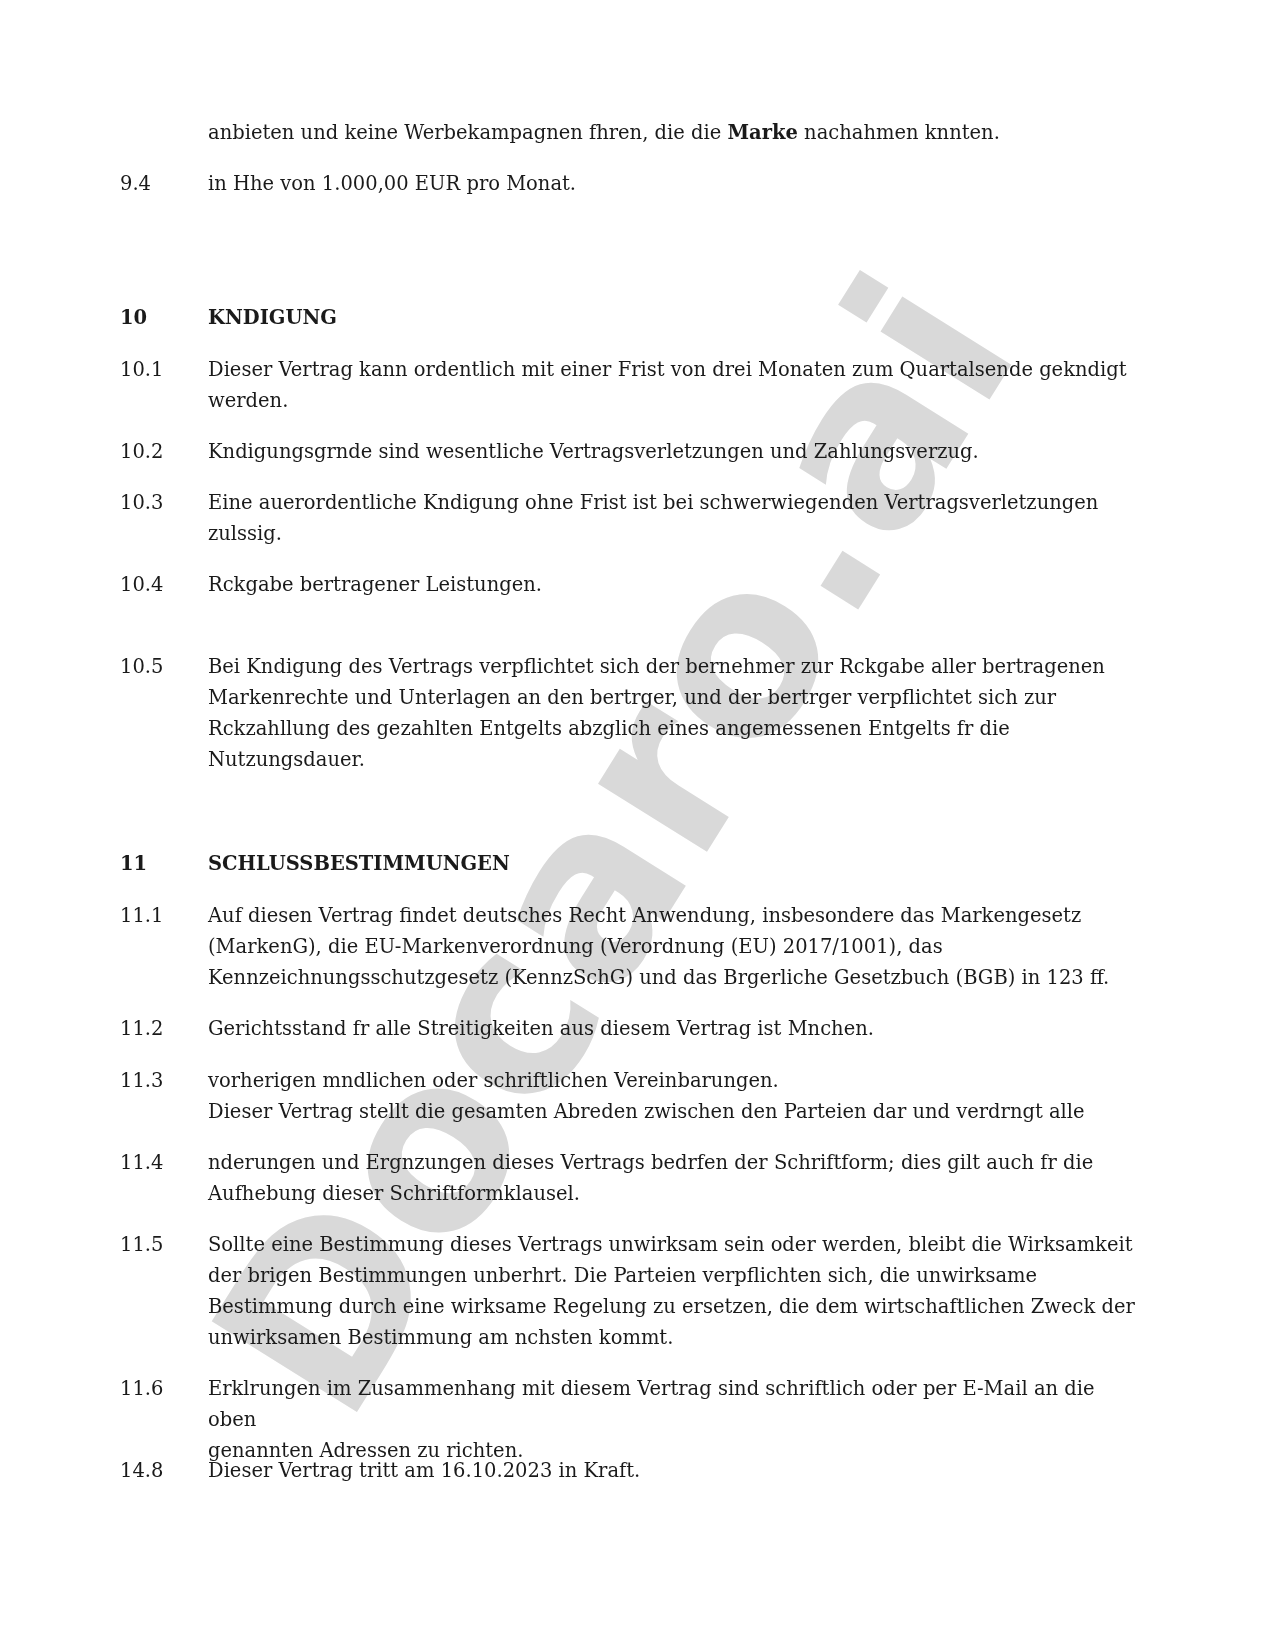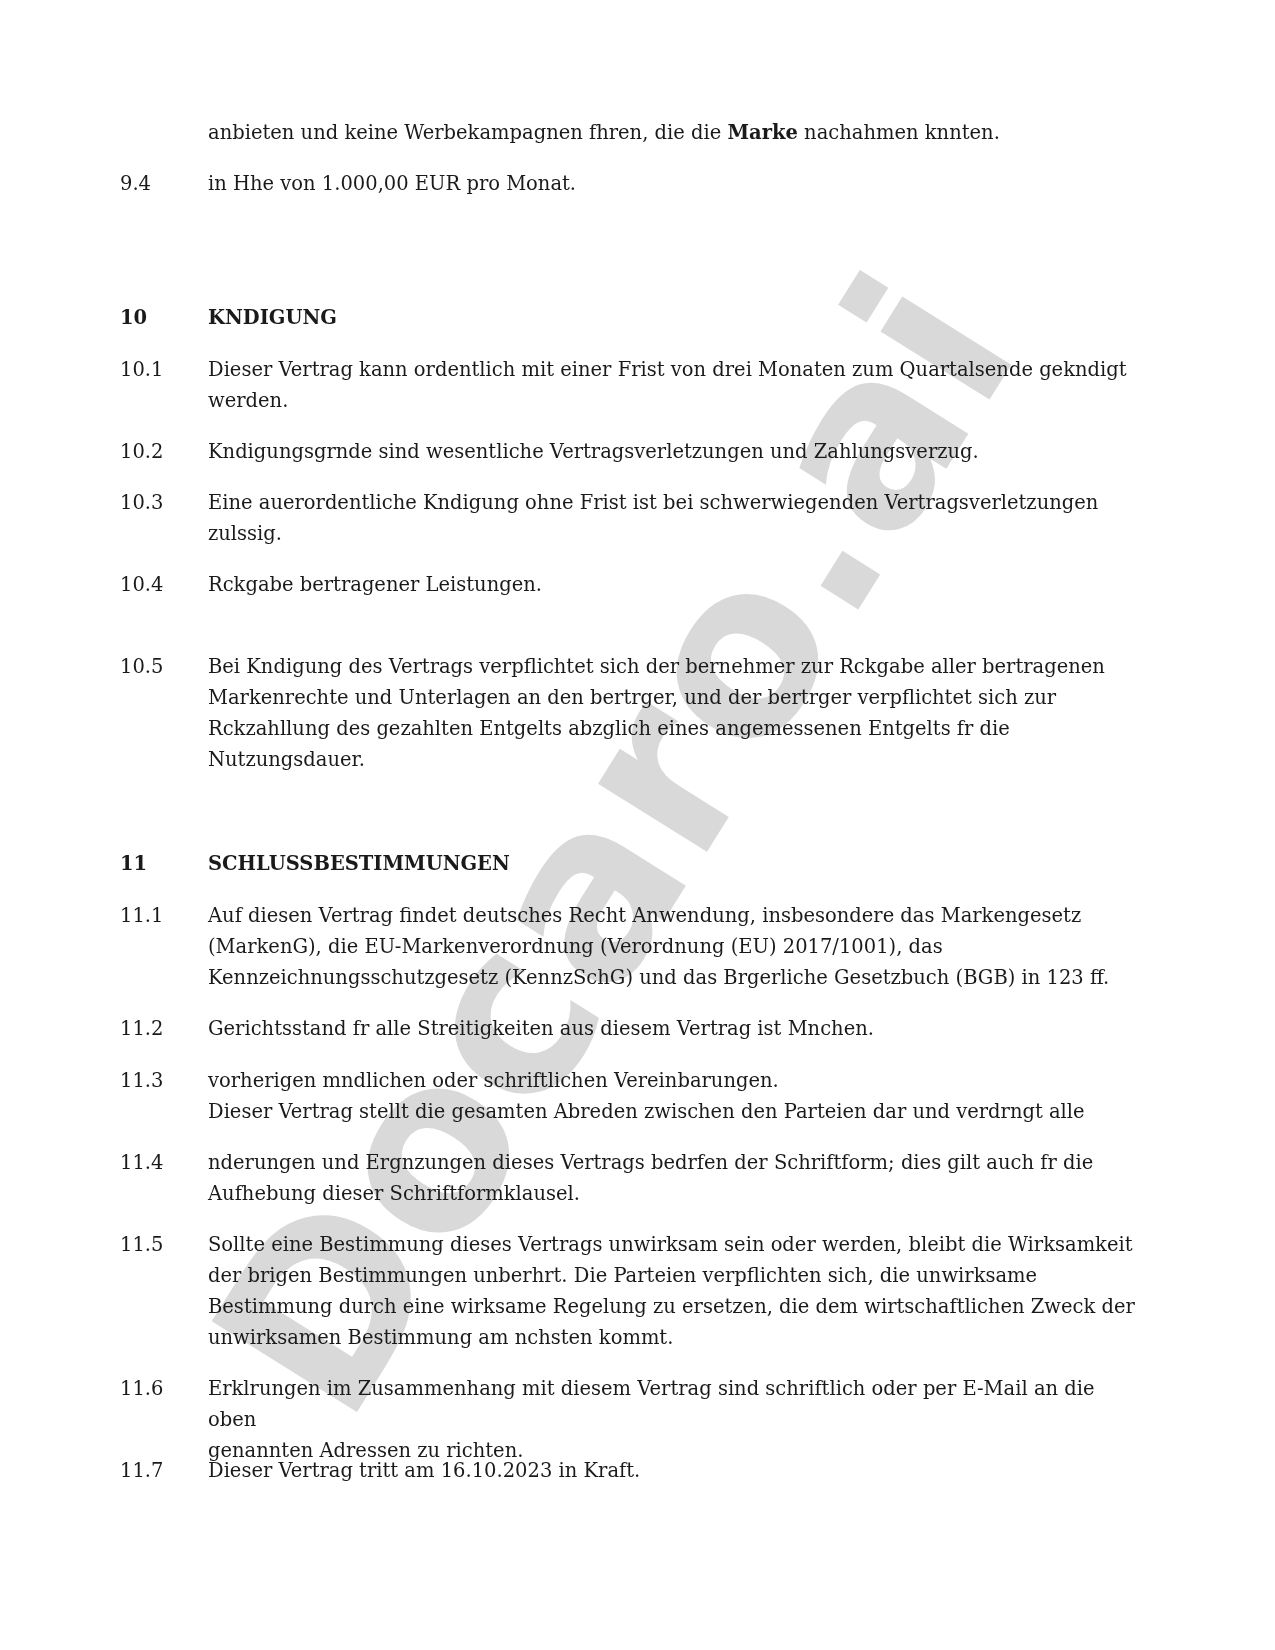--- a/index.html
+++ b/index.html
@@ -154,19 +154,19 @@
 
   <div class="row" style="top:1373px;">
     <div class="num">11.6</div>
     <div class="txt">
       <div>Erklrungen im Zusammenhang mit diesem Vertrag sind schriftlich oder per E-Mail an die oben</div>
       <div>genannten Adressen zu richten.</div>
     </div>
   </div>
 
   <div class="row" style="top:1455px;">
-    <div class="num">11.7</div>
+    <div class="num">14.8</div>
     <div class="txt">
       <div>Dieser Vertrag tritt am 16.10.2023 in Kraft.</div>
     </div>
   </div>
 
 </div>
 
 </body></html>

